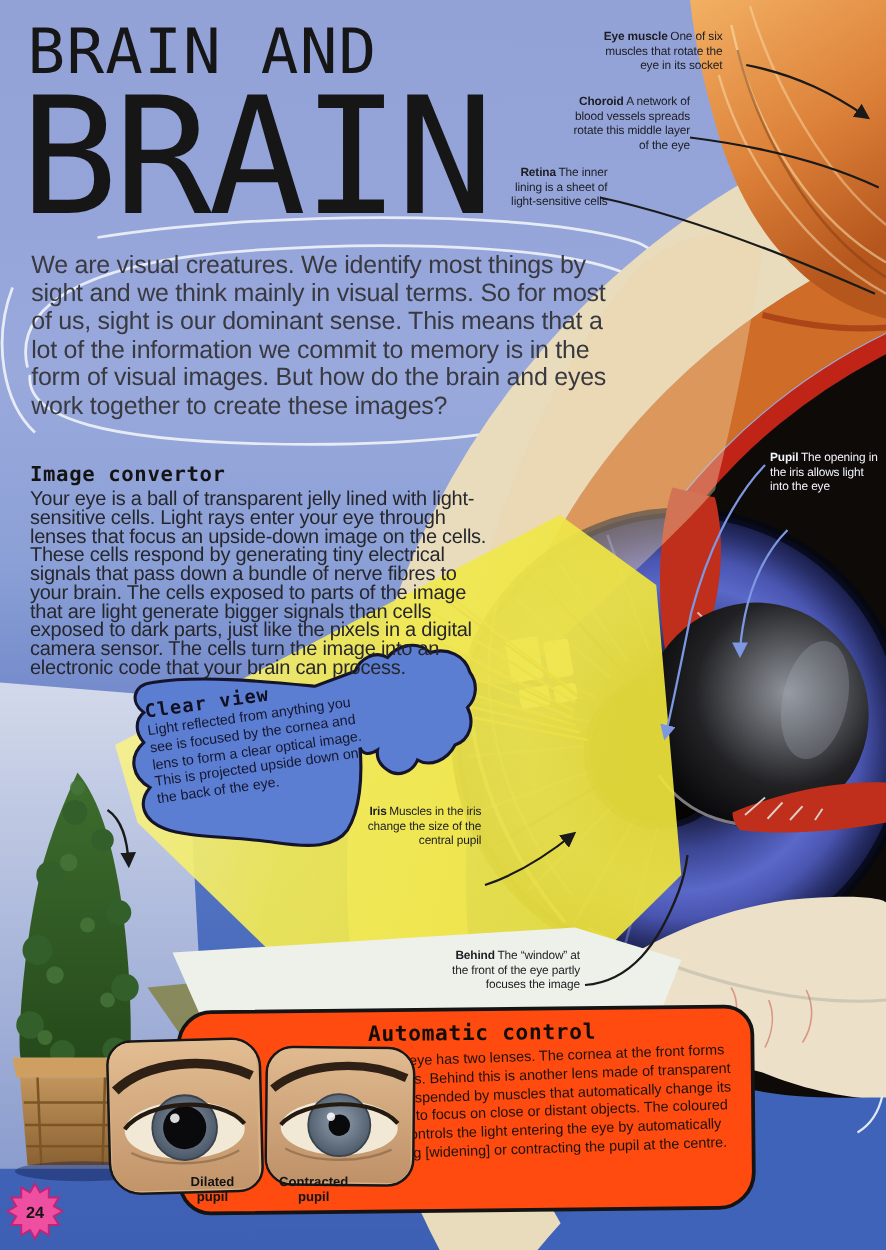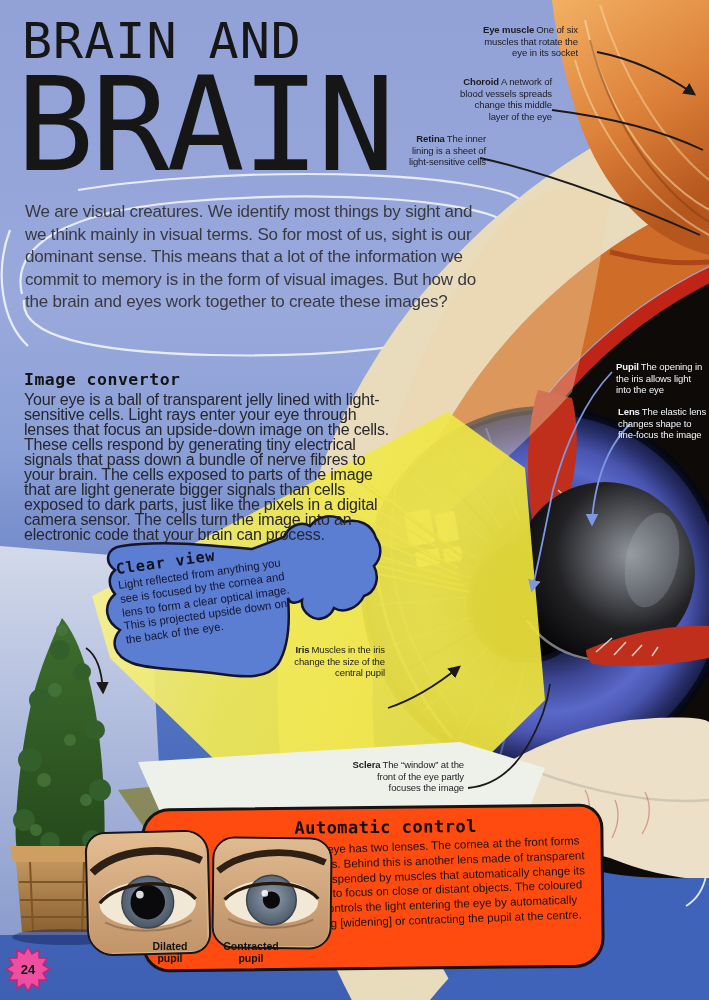--- a/index.html
+++ b/index.html
@@ -8,21 +8,21 @@
     font-family:"Liberation Sans",sans-serif;}
   svg.layer{position:absolute;left:0;top:0;pointer-events:none;}
   #illus{z-index:1;} #leads{z-index:4;}
 
   .title{position:absolute;left:22px;top:16px;z-index:3;color:#161616;
     font-family:"DejaVu Sans Mono",monospace;font-weight:normal;}
   .title .l1{font-size:50px;line-height:1;letter-spacing:1px;}
   .title .l2{font-size:130px;line-height:0.92;letter-spacing:-3px;margin-left:-6px;}
 
   .intro{position:absolute;left:25px;top:201px;width:468px;z-index:3;
-    font-size:17px;line-height:22.5px;color:#393940;letter-spacing:-0.2px;}
+    font-size:20px;line-height:22.5px;color:#393940;letter-spacing:-0.2px;}
 
   .sec-head{position:absolute;z-index:3;color:#141414;
     font-family:"DejaVu Sans Mono",monospace;font-weight:bold;}
   .ic-head{left:24px;top:370px;font-size:16.5px;letter-spacing:0.5px;}
   .ic-body{position:absolute;left:24px;top:392px;width:368px;z-index:3;
     font-size:16px;line-height:15px;color:#26262c;letter-spacing:-0.2px;}
 
   .lbl{position:absolute;z-index:8;font-size:9.5px;line-height:11.5px;
     color:#1c1c22;letter-spacing:-0.1px;}
   .lbl b{margin-right:2px;}
@@ -294,36 +294,33 @@
 
   <div class="clearview">
     <div class="cv-head">Clear view</div>
     <div class="cv-body">Light reflected from anything you see is focused by the cornea and lens to form a clear optical image. This is projected upside down on the back of the eye.</div>
   </div>
 
   <div class="lbl right" style="left:470px;top:24px;width:108px;">
     <b>Eye muscle</b><span>One of six muscles that rotate the eye in its socket</span>
   </div>
   <div class="lbl right" style="left:452px;top:76px;width:100px;">
-    <b>Choroid</b><span>A network of blood vessels spreads change this middle layer of the eye</span>
+    <b>Choroid</b><span>A network of blood vessels spreads rotate this middle layer of the eye</span>
   </div>
   <div class="lbl right" style="left:394px;top:133px;width:92px;">
     <b>Retina</b><span>The inner lining is a sheet of light-sensitive cells</span>
   </div>
   <div class="lbl white" style="left:616px;top:361px;width:90px;">
     <b>Pupil</b><span>The opening in the iris allows light into the eye</span>
   </div>
-  <div class="lbl white" style="left:618px;top:406px;width:92px;">
-    <b>Lens</b><span>The elastic lens changes shape to fine-focus the image</span>
-  </div>
   <div class="lbl right" style="left:290px;top:644px;width:95px;">
     <b>Iris</b><span>Muscles in the iris change the size of the central pupil</span>
   </div>
   <div class="lbl right" style="left:352px;top:759px;width:112px;">
-    <b>Sclera</b><span>The “window” at the front of the eye partly focuses the image</span>
+    <b>Behind</b><span>The “window” at the front of the eye partly focuses the image</span>
   </div>
 
   <div class="acbox">
     <div class="ac-title">Automatic control</div>
     <div class="ac-body">Each eye has two lenses. The cornea at the front forms one lens. Behind this is another lens made of transparent jelly, suspended by muscles that automatically change its shape to focus on close or distant objects. The coloured iris controls the light entering the eye by automatically dilating [widening] or contracting the pupil at the centre.</div>
   </div>
 
   <div class="photo photo1">
     <svg width="119" height="119" viewBox="0 0 122 124">
       <defs>

